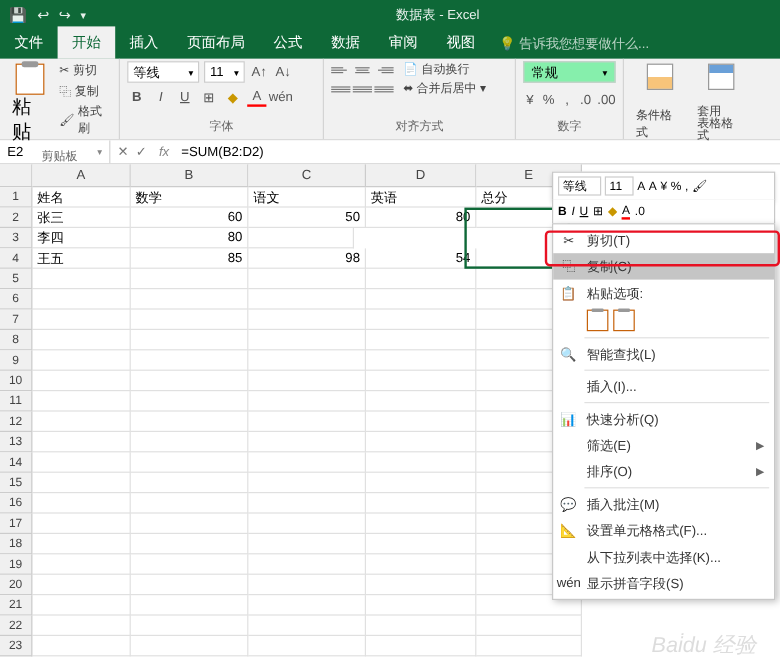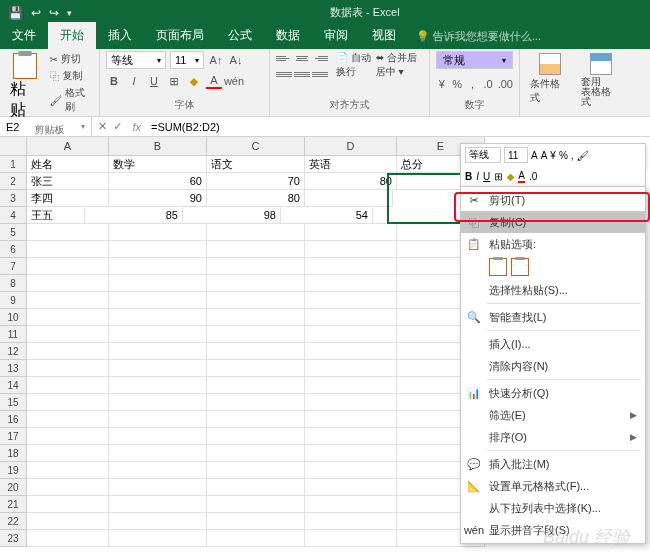--- a/index.html
+++ b/index.html
@@ -23,22 +23,22 @@
 .clip-small div{display:flex;align-items:center;gap:3px;padding:1px 2px;cursor:pointer}
 .font-ctrls{display:flex;gap:4px;align-items:center}
 .font-select{border:1px solid #ccc;background:#fff;height:18px;font-size:11px;padding:0 4px;display:flex;align-items:center;min-width:60px}
 .font-size{border:1px solid #ccc;background:#fff;height:18px;width:34px;font-size:11px;display:flex;align-items:center;padding:0 4px}
 .btn-row{display:flex;gap:4px;margin-top:4px}
 .rbtn{width:16px;height:16px;display:flex;align-items:center;justify-content:center;color:#555;font-size:11px;cursor:pointer}
 .align-grid{display:grid;grid-template-columns:repeat(3,16px);gap:2px}
 .align-cell{width:16px;height:14px;display:flex;flex-direction:column;justify-content:center;gap:1px;cursor:pointer}
 .align-cell i{height:1px;background:#777}
 .num-ctrl{display:flex;flex-direction:column;gap:3px}
-.dd{display:flex;align-items:center;border:1px solid #ccc;background:#c4b5fd;height:18px;padding:0 6px;font-size:11px;gap:12px}
-.cond-btn{display:flex;flex-direction:column;align-items:center;gap:2px;padding:2px 4px;cursor:pointer;font-size:10px;color:#444}
+.dd{display:flex;align-items:center;border:1px solid #ccc;background:#86efac;height:18px;padding:0 6px;font-size:11px;gap:12px}
+.cond-btn{display:flex;flex-direction:column;align-items:center;gap:14px;padding:2px 4px;cursor:pointer;font-size:10px;color:#444}
 .cond-icon{width:22px;height:22px;border:1px solid #999;background:linear-gradient(#fff 50%,#f7c47a 50%)}
 .namebox-row{height:20px;border-bottom:1px solid #d4d4d4;display:flex;align-items:center;background:#fff}
 .namebox{width:92px;border-right:1px solid #d4d4d4;padding:0 6px;font-size:11px;height:100%;display:flex;align-items:center}
 .fx-btns{display:flex;gap:6px;padding:0 6px;color:#777;font-size:11px}
 .fx-label{font-style:italic;color:#888;padding:0 4px}
 .formula{flex:1;padding:0 6px;font-size:11px;height:100%;display:flex;align-items:center}
 .sheet{display:flex;height:420px;position:relative}
 .corner{width:27px;height:19px;background:#f0f0f0;border-right:1px solid #ccc;border-bottom:1px solid #ccc}
 .colheads{display:flex;height:19px}
 .colhead{background:#f0f0f0;border-right:1px solid #ccc;border-bottom:1px solid #ccc;display:flex;align-items:center;justify-content:center;font-size:11px;color:#444}
@@ -173,21 +173,21 @@
             <i></i>
             <i></i>
             <i></i>
           </div>
         <div class="align-cell">
             <i></i>
             <i></i>
             <i></i>
           </div>
       </div>
-      <div style="display:flex;gap:2px;font-size:10px;color:#444">
+      <div style="display:flex;flex-direction:column;gap:2px;font-size:10px;color:#444">
         <div>📄 <span>自动换行</span></div>
         <div>⬌ <span>合并后居中</span> ▾</div>
       </div>
     </div>
     <div class="group-label">对齐方式</div>
   </div>
   <div class="group" style="width:90px">
     <div class="num-ctrl">
       <div class="dd">
           <span>常规</span>
@@ -275,32 +275,31 @@
     <div class="grow">
           <div class="cell" style="width: 82px;">姓名</div>
           <div class="cell" style="width: 98px;">数学</div>
           <div class="cell" style="width: 98px;">语文</div>
           <div class="cell" style="width: 92px;">英语</div>
           <div class="cell" style="width: 88px;">总分</div>
         </div>
         <div class="grow">
           <div class="cell" style="width: 82px;">张三</div>
           <div class="cell num" style="width: 98px;">60</div>
-          <div class="cell num" style="width: 98px;">70</div>
+          <div class="cell num" style="width: 98px;">50</div>
           <div class="cell num" style="width: 92px;">80</div>
           <div class="cell num" style="width: 88px;">210</div>
         </div>
         <div class="grow">
           <div class="cell" style="width: 82px;">李四</div>
-          <div class="cell num" style="width: 98px;">90</div>
           <div class="cell num" style="width: 98px;">80</div>
           <div class="cell num" style="width: 88px;"></div>
         </div>
         <div class="grow">
-          <div class="cell" style="width: 58px;">王五</div>
+          <div class="cell" style="width: 82px;">王五</div>
           <div class="cell num" style="width: 98px;">85</div>
           <div class="cell num" style="width: 98px;">98</div>
           <div class="cell num" style="width: 92px;">54</div>
           <div class="cell num" style="width: 88px;"></div>
         </div>
         <div class="grow">
           <div class="cell" style="width: 82px;"></div>
           <div class="cell" style="width: 98px;"></div>
           <div class="cell" style="width: 98px;"></div>
           <div class="cell" style="width: 92px;"></div>
@@ -470,34 +469,28 @@
       <span>复制(C)</span>
     </div>
   <div class="ctx-item">
       <span class="ctx-icon">📋</span>
       <span>粘贴选项:</span>
     </div>
   <div class="ctx-sub">
     <div class="paste-opt"></div>
     <div class="paste-opt"></div>
   </div>
-  <div class="ctx-item">
-      <span>选择性粘贴(S)...</span>
-    </div>
   <div class="ctx-sep"></div>
   <div class="ctx-item">
       <span class="ctx-icon">🔍</span>
       <span>智能查找(L)</span>
     </div>
   <div class="ctx-sep"></div>
   <div class="ctx-item">
       <span>插入(I)...</span>
-    </div>
-  <div class="ctx-item">
-      <span>清除内容(N)</span>
     </div>
   <div class="ctx-sep"></div>
   <div class="ctx-item">
       <span class="ctx-icon">📊</span>
       <span>快速分析(Q)</span>
     </div>
   <div class="ctx-item">
       <span>筛选(E)</span>
       <span class="arrow-r">▶</span>
     </div>

